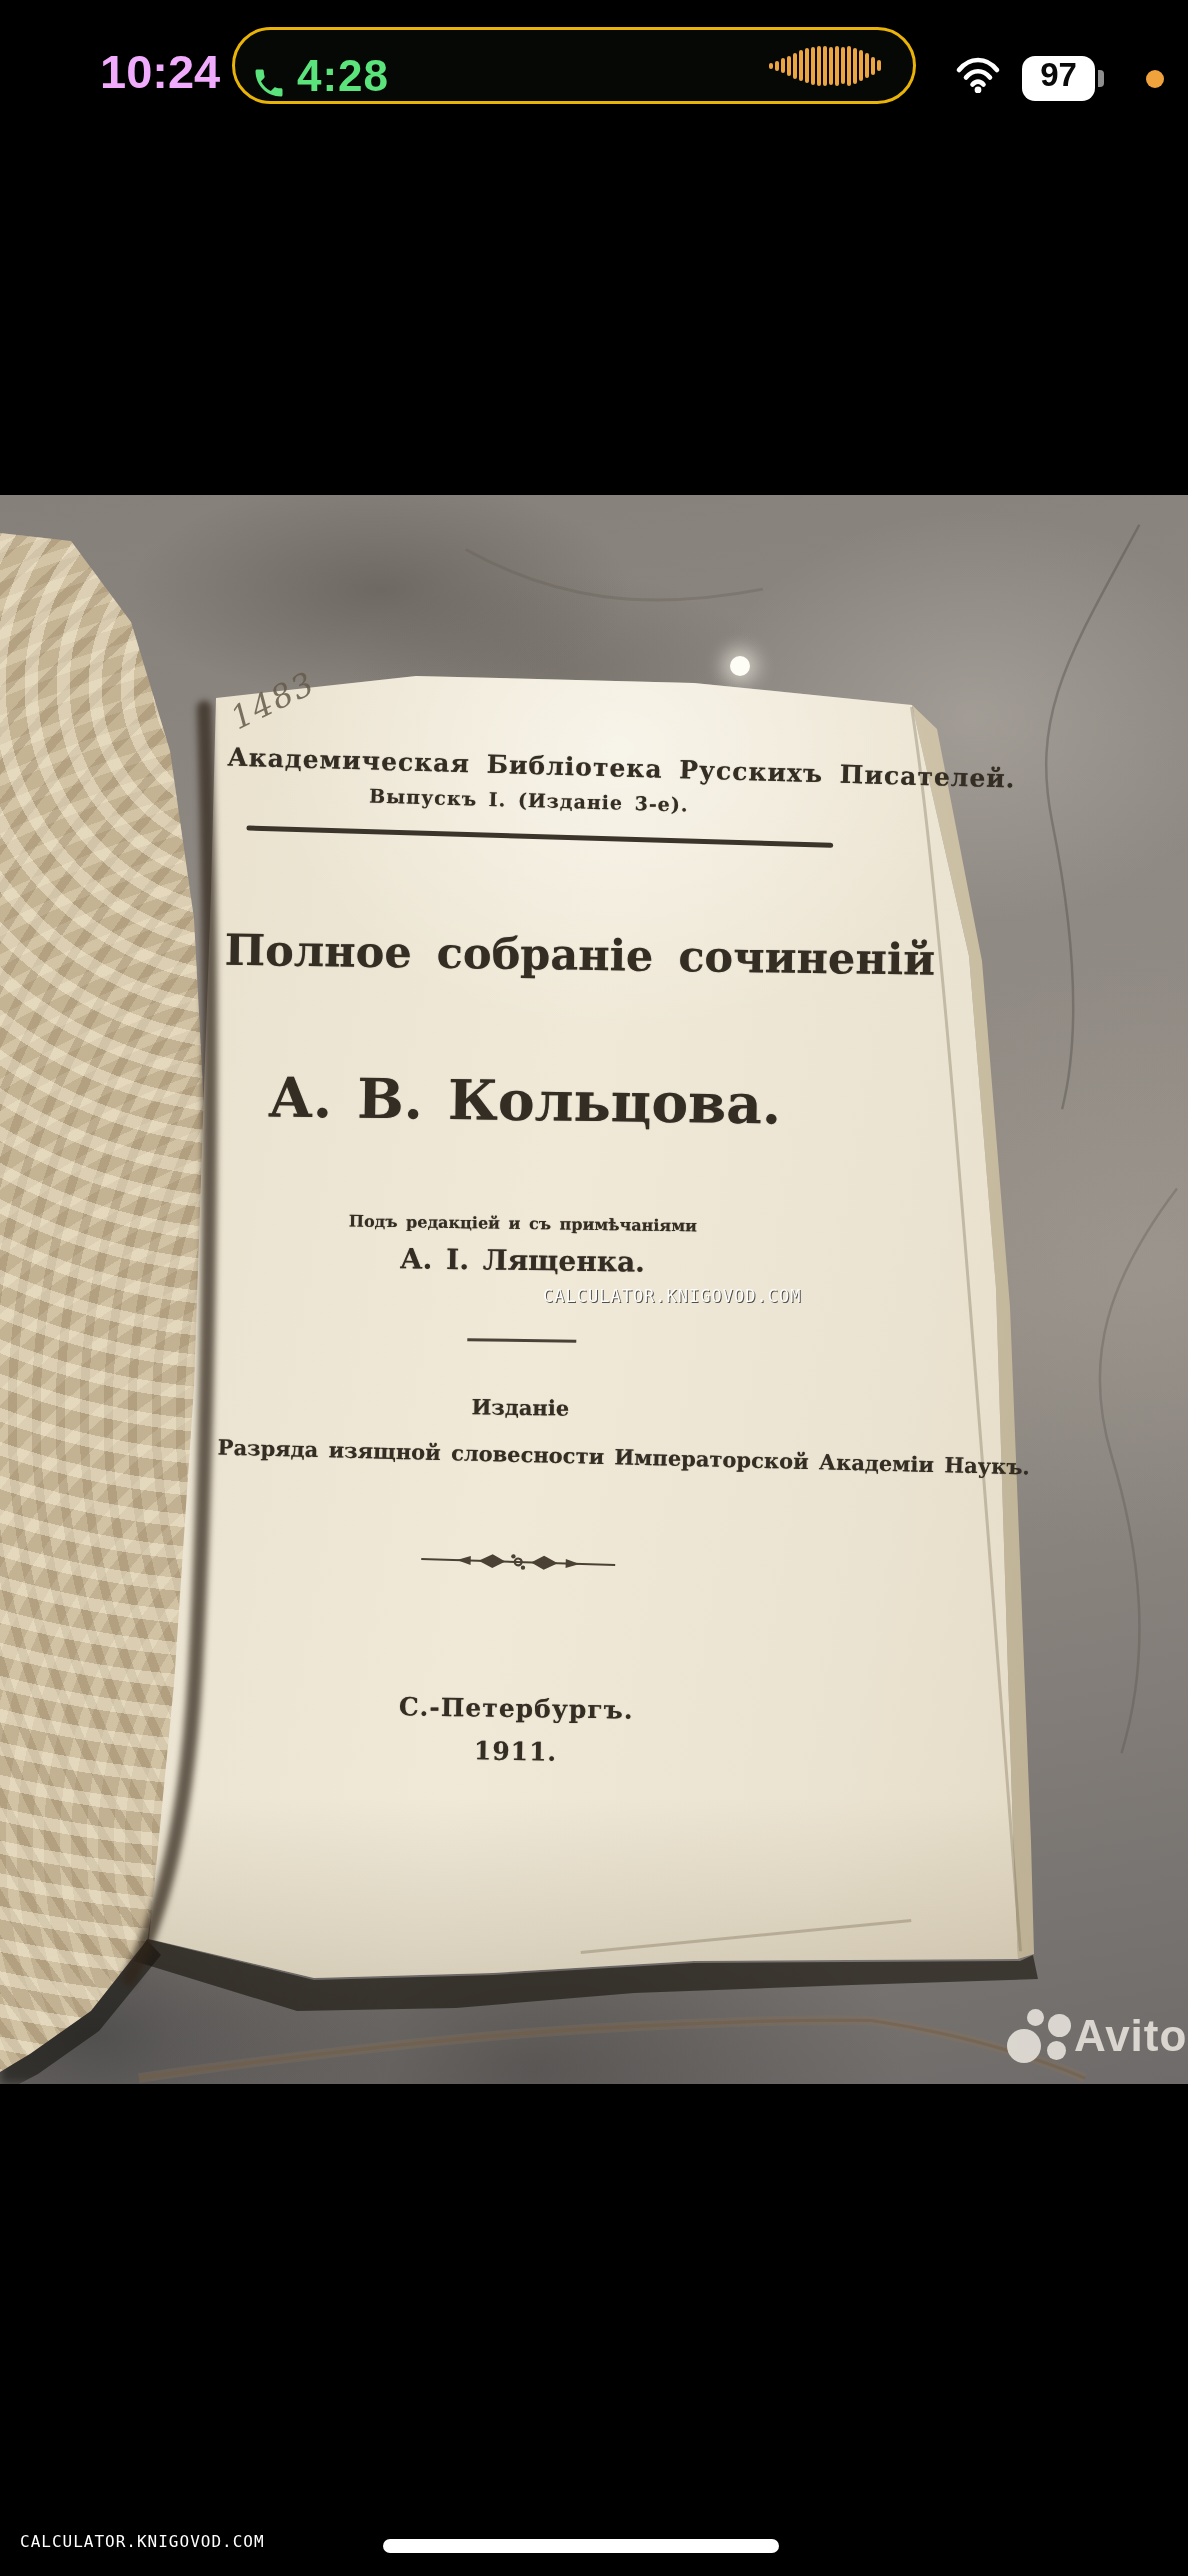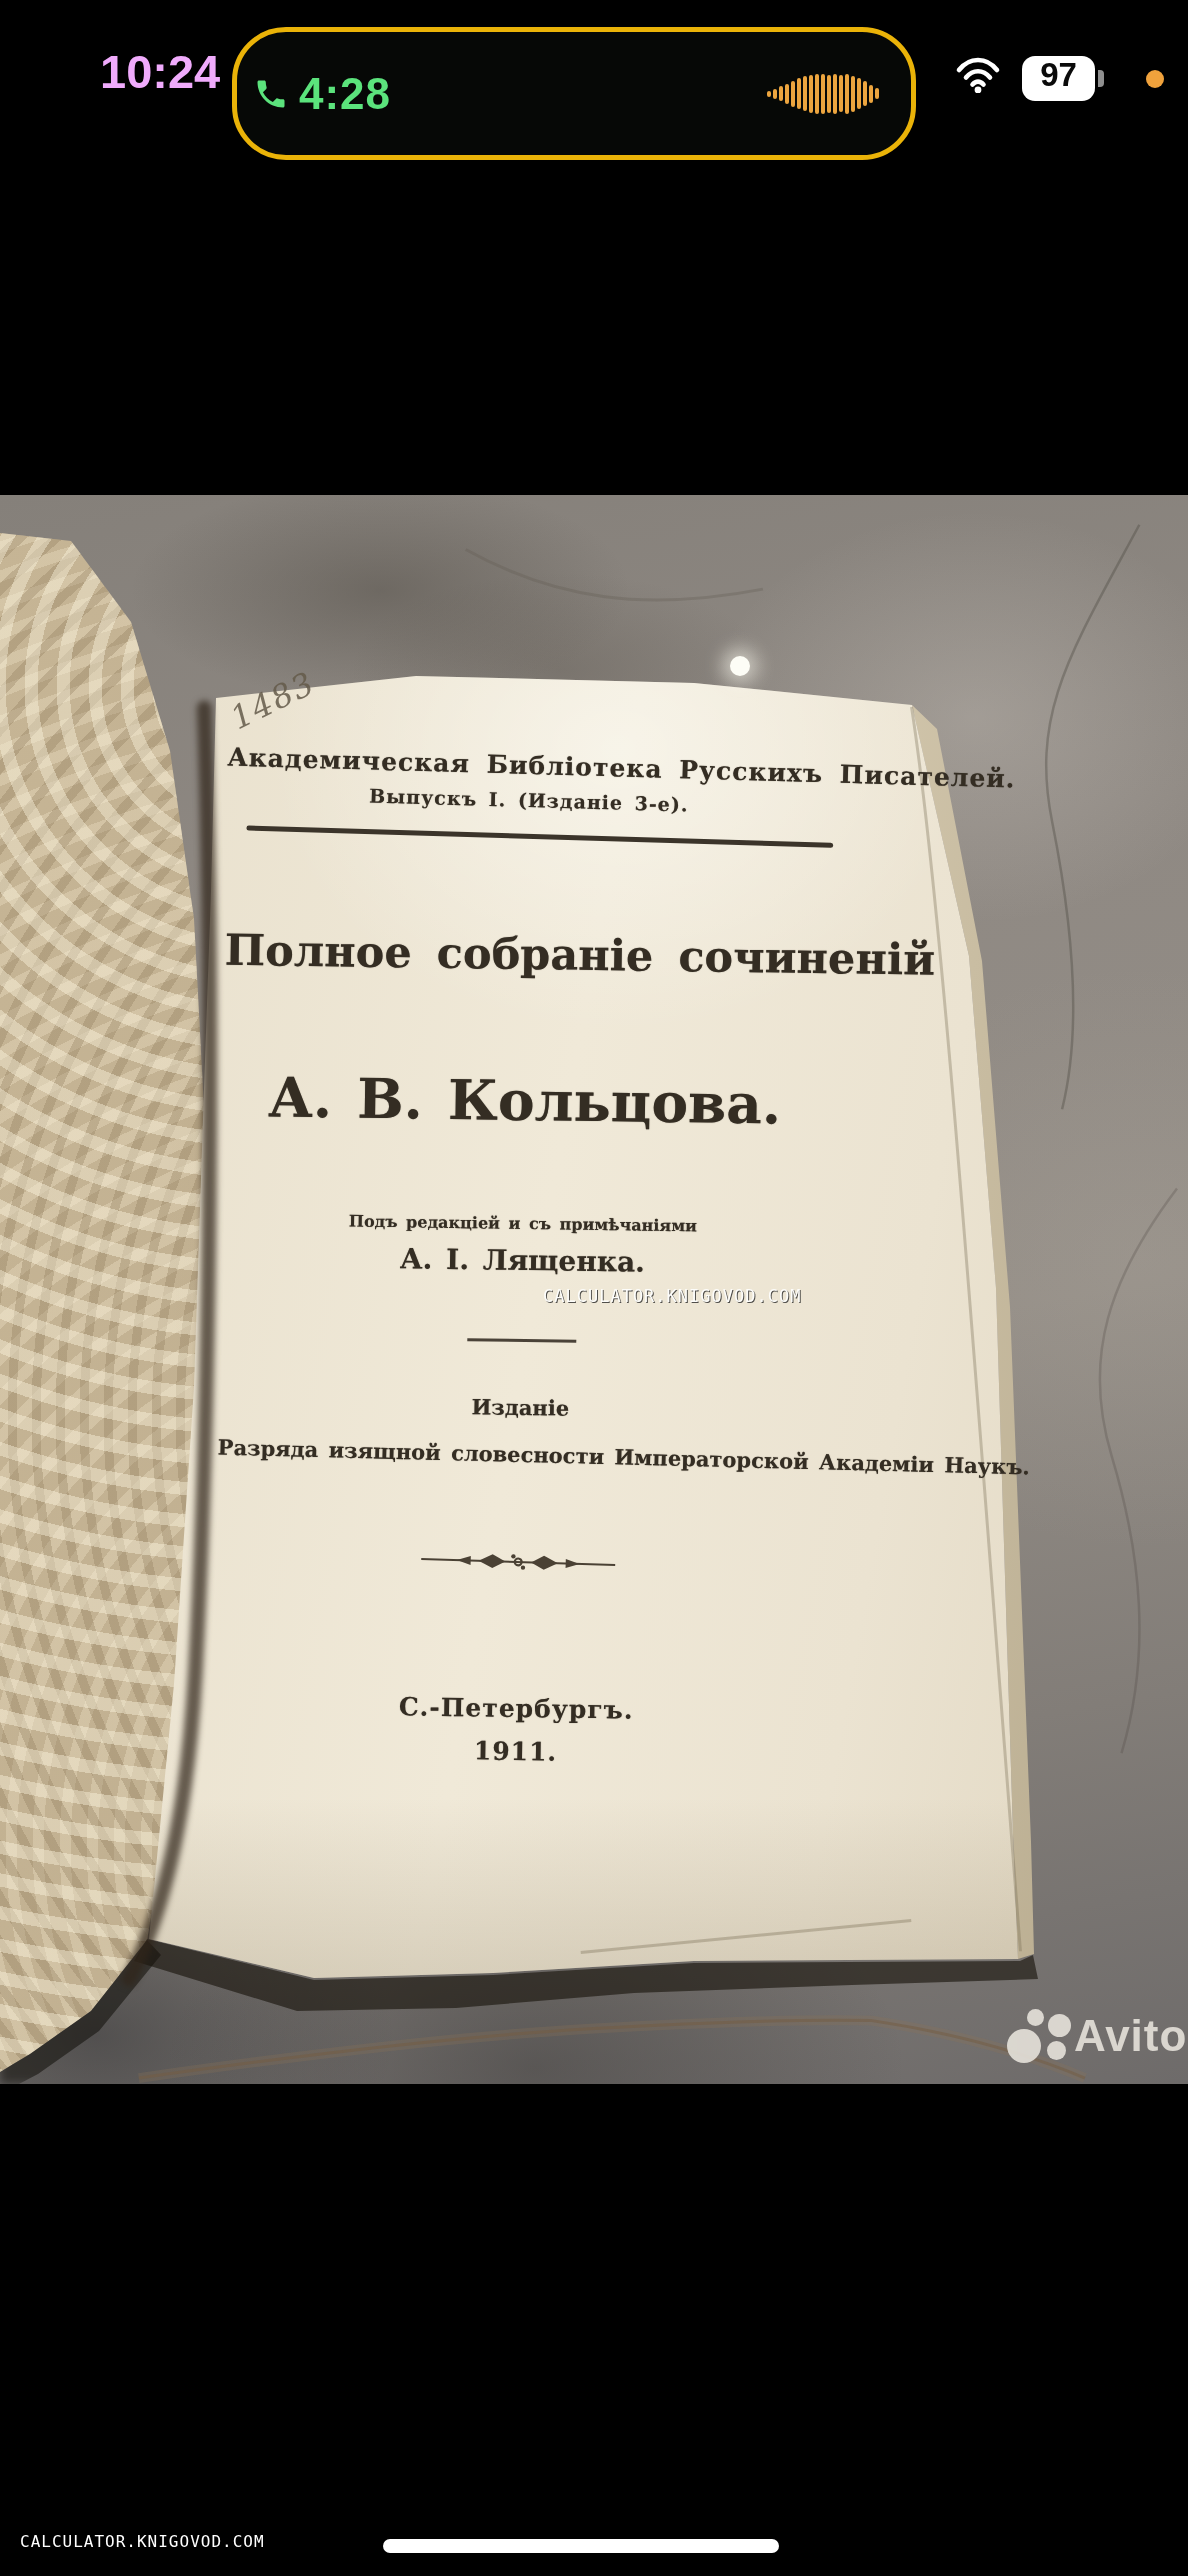--- a/index.html
+++ b/index.html
@@ -2,23 +2,23 @@
 <html><head>
 <meta charset="utf-8">
 <style>
   html,body{margin:0;padding:0;background:#000;}
   .screen{position:relative;width:1189px;height:2576px;background:#000;overflow:hidden;
           font-family:"Liberation Sans","DejaVu Sans",sans-serif;}
 
   
   .statusbar{position:absolute;left:0;top:0;width:1189px;height:159px;}
   .time{position:absolute;left:61px;top:44px;color:#f0abfc;font-size:47px;font-weight:700;letter-spacing:0px;margin-left:39px;}
-  .call-pill{position:absolute;left:232px;top:27px;width:684px;height:133px;border-radius:54px;
-             background:#060806;border:5px solid #eab308;box-sizing:border-box;
-             display:flex;align-items:center;}
+  .call-pill{position:absolute;left:232px;top:27px;width:684px;height:77px;border-radius:54px;
+             background:#060806;border:3px solid #eab308;box-sizing:border-box;
+             display:flex;align-items:flex-end;}
   .phone-ic{margin-left:16px;width:36px;height:36px;flex:0 0 auto;}
   .call-dur{margin-left:10px;color:#5be37c;font-size:44px;font-weight:600;letter-spacing:1px;}
   .wave{position:absolute;right:32px;top:0;height:100%;display:flex;align-items:center;gap:2px;}
   .wbar{width:4px;border-radius:2px;background:#eca53f;}
   .wifi{position:absolute;left:955px;top:57px;}
   .battery{position:absolute;left:1022px;top:56px;width:73px;height:45px;background:#fff;border-radius:13px;
            display:flex;justify-content:center;}
   .battery span{color:#0a0a0a;font-size:33px;font-weight:700;}
   .battery-nub{position:absolute;left:1098px;top:70px;width:6px;height:17px;background:#8f8f8f;border-radius:0 4px 4px 0;}
   .mic-dot{position:absolute;left:1146px;top:70px;width:18px;height:18px;border-radius:50%;background:#f0a23c;}

